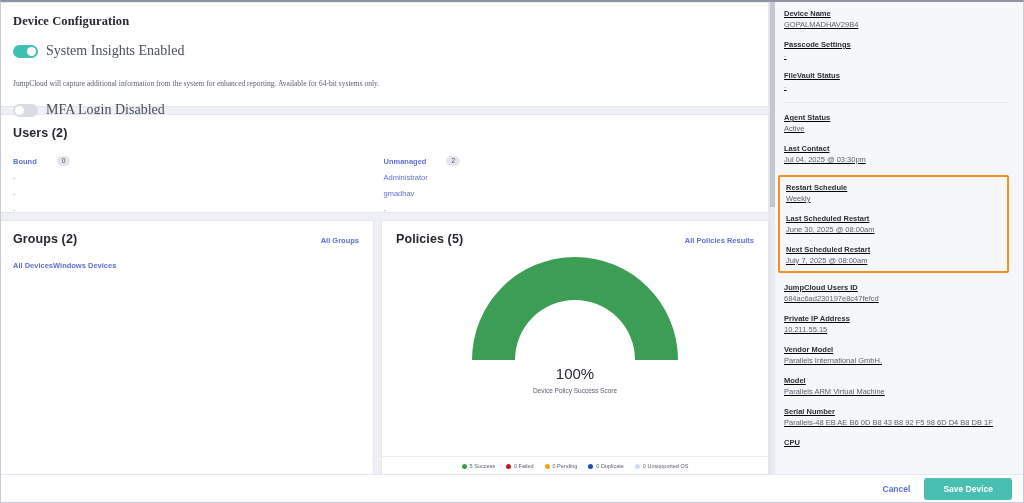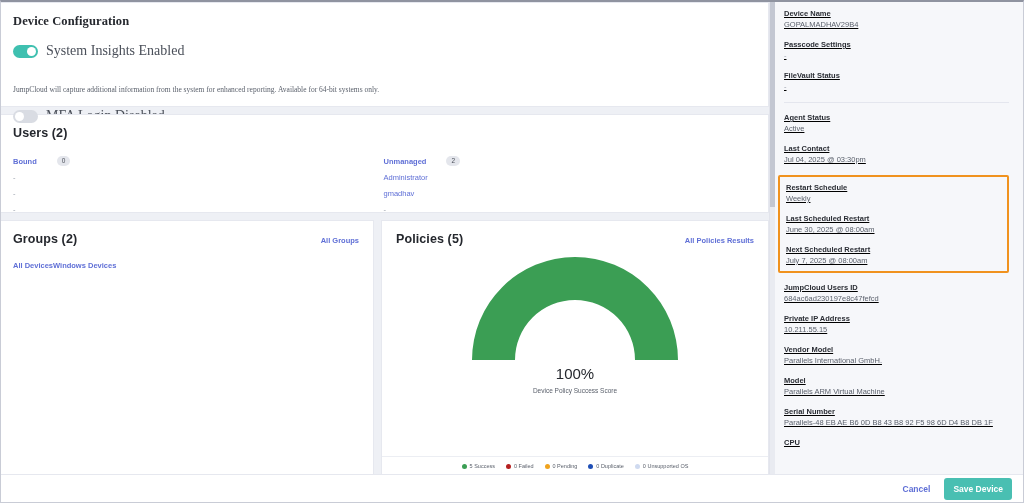--- a/index.html
+++ b/index.html
@@ -81,21 +81,21 @@
   .toggle.on { background: #3fc0b0; }
   .toggle.off { background: #d9dce3; }
   .toggle .knob {
     position: absolute; top: 2px;
     width: 9px; height: 9px; border-radius: 50%;
     background: #ffffff;
   }
   .toggle.on .knob { left: 14px; }
   .toggle.off .knob { left: 2px; }
   .toggle-label { font-size: 14px; color: #4a4f59; text-align: center; }
-  .cfg-desc { font-size: 7.5px; color: #5b616c; margin-top: 26px; }
+  .cfg-desc { font-size: 7.5px; color: #5b616c; margin-top: 20px; }
 
   
   .users-card { padding: 11px 14px 12px 12px; height: 99px; }
   .users-grid {
     display: grid;
     grid-template-columns: 1fr 1fr;
     margin-top: 13px;
     row-gap: 0;
   }
   .u-head { display: flex; align-items: center; gap: 20px; height: 16px; }
@@ -160,21 +160,21 @@
     border-top: 1px solid #e6e8ef;
     display: flex; align-items: center; justify-content: flex-end;
     gap: 14px;
     padding-right: 11px;
   }
   .cancel-link { font-size: 8.5px; color: #5f6fd6; font-weight: bold; cursor: pointer; }
   .save-btn {
     background: #49bfb2; color: #ffffff;
     font-size: 8.5px; font-weight: bold;
     border: none; border-radius: 3px;
-    padding: 6px 9px; cursor: pointer;
+    padding: 6px 19px; cursor: pointer;
     font-family: "Liberation Sans", sans-serif;
   }
 </style>
 </head>
 <body>
 
 <div id="app">
 
   <div class="body-wrap">
 

